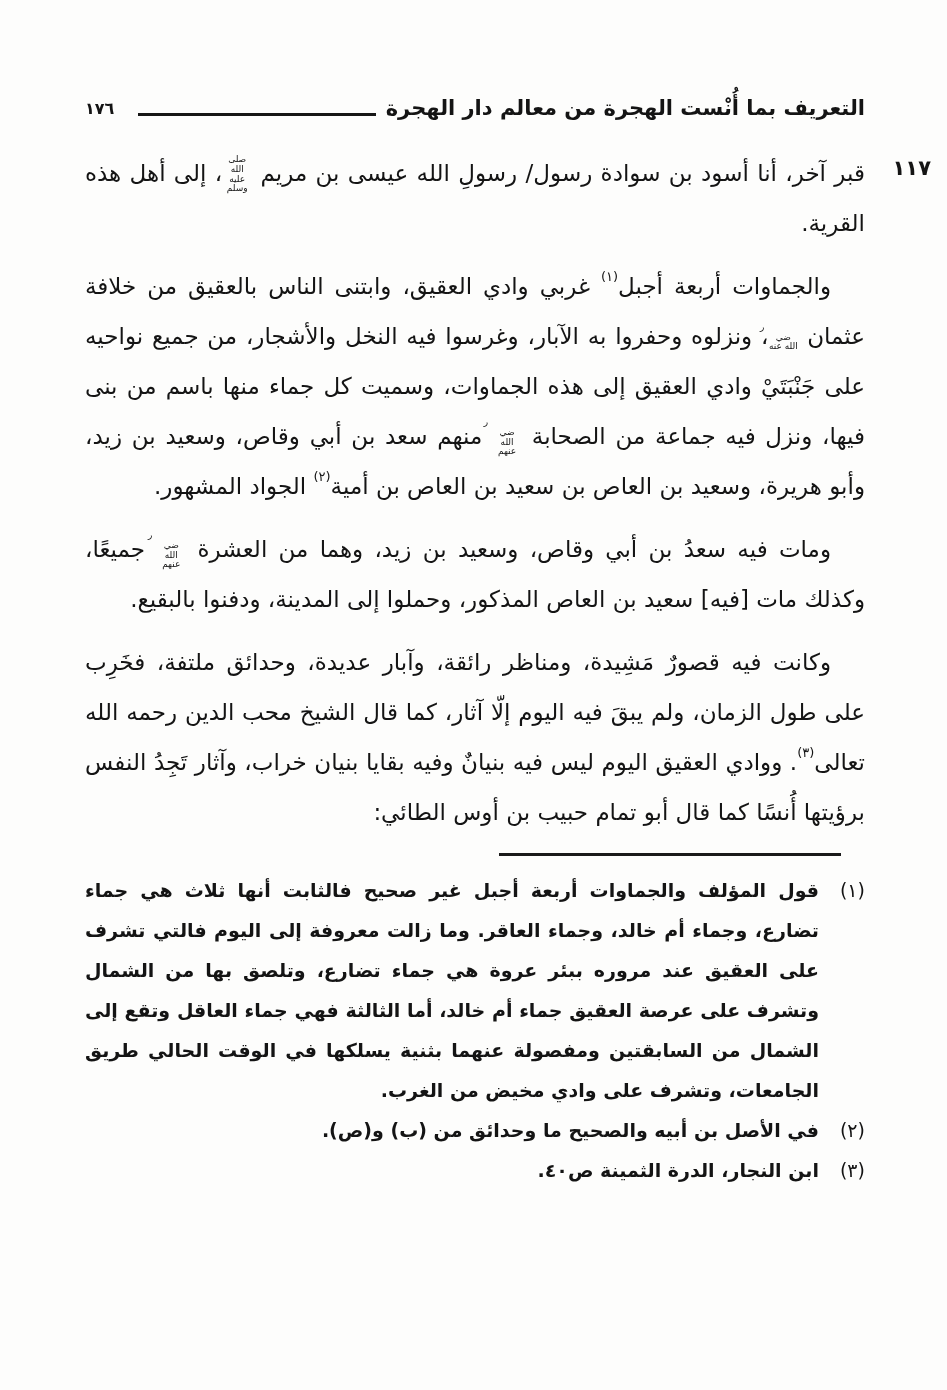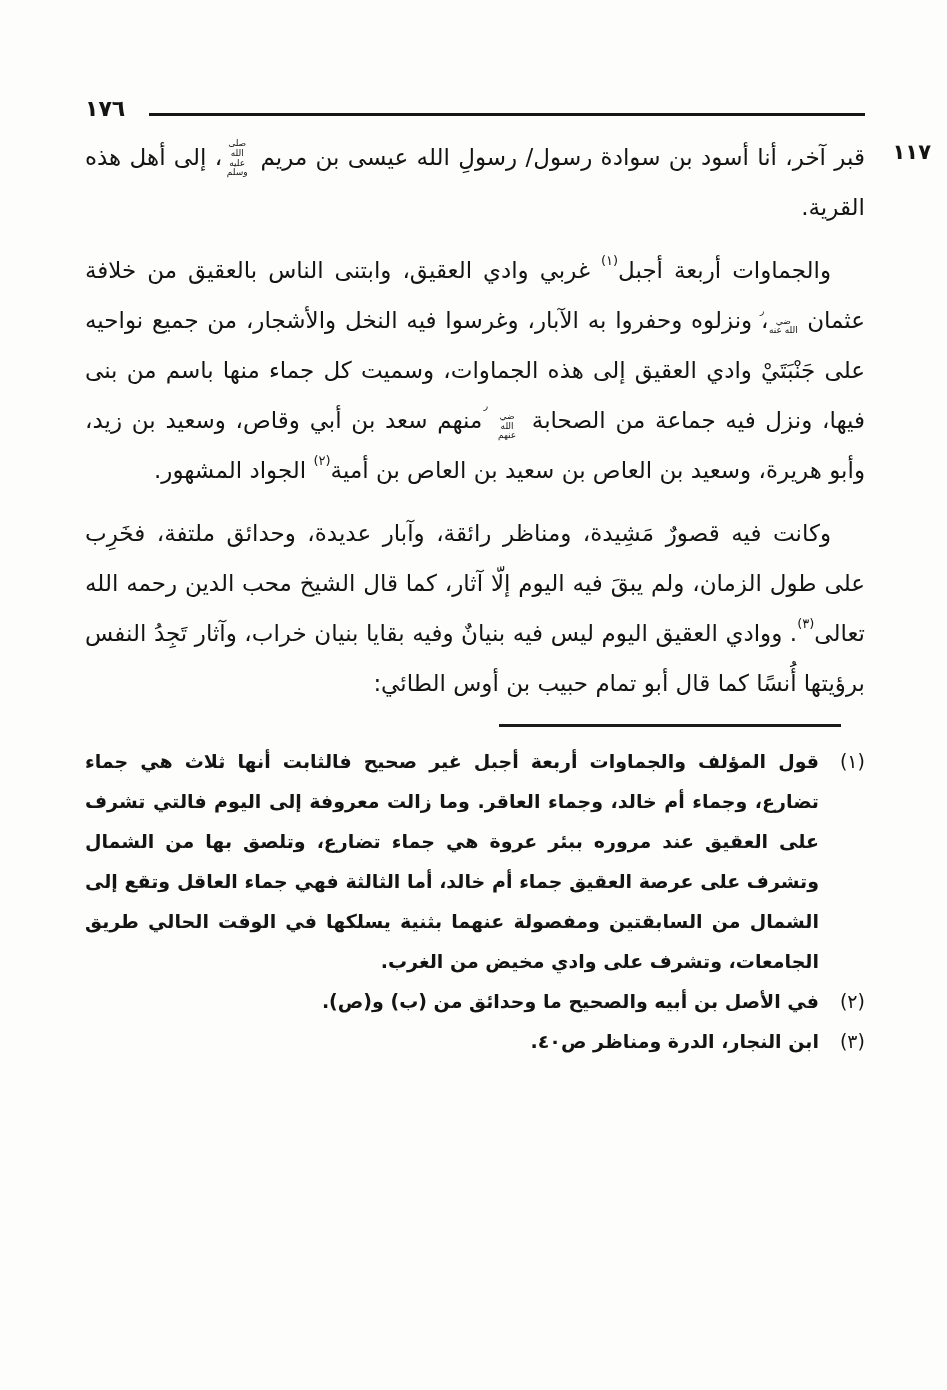--- a/index.html
+++ b/index.html
@@ -36,34 +36,34 @@
     letter-spacing: 0.5px;
   }
   .header-rule {
     flex: 1;
     height: 0;
     border-top: 3px solid #161616;
     margin-top: 12px;
   }
   .header-pagenum {
     white-space: nowrap;
-    font-size: 22px;
+    font-size: 16px;
     padding-right: 14px;
   }
   
   .margin-num {
     position: absolute;
-    top: 140px;
+    top: 156px;
     right: 16px;
     font-size: 21px;
     font-weight: bold;
   }
   
   .body-text {
-    margin-top: 11px;
+    margin-top: 28px;
     font-size: 23px;
     line-height: 50px;
     font-weight: 500;
   }
   .body-text p {
     margin: 0 0 13px 0;
     text-align: justify;
   }
   .body-text p.indent {
     text-indent: 34px;
@@ -115,42 +115,44 @@
     text-align: justify;
     font-weight: bold;
   }
 </style>
 </head>
 <body>
 
 <div class="page">
 
   <div class="header">
+    <div class="header-title">التعريف بما أُنْست الهجرة من معالم دار الهجرة</div>
     <div class="header-rule"></div>
     <div class="header-pagenum">١٧٦</div>
   </div>
 
   <div class="margin-num">١١٧</div>
 
   <div class="body-text" id="body-text">
       <p><span>قبر آخر، أنا أسود بن سوادة رسول/ رسولِ الله عيسى بن مريم </span><span class="hon">صلى الله عليه وسلم</span><span>، إلى أهل هذه القرية.</span></p>
       <p class="indent"><span>والجماوات أربعة أجبل</span><sup class="fn-ref">(١)</sup><span> غربي وادي العقيق، وابتنى الناس بالعقيق من خلافة عثمان </span><span class="hon">رضي الله عنه</span><span>، ونزلوه وحفروا به الآبار، وغرسوا فيه النخل والأشجار، من جميع نواحيه على جَنْبَتَيْ وادي العقيق إلى هذه الجماوات، وسميت كل جماء منها باسم من بنى فيها، ونزل فيه جماعة من الصحابة </span><span class="hon">رضي الله عنهم</span><span> منهم سعد بن أبي وقاص، وسعيد بن زيد، وأبو هريرة، وسعيد بن العاص بن سعيد بن العاص بن أمية</span><sup class="fn-ref">(٢)</sup><span> الجواد المشهور.</span></p>
+      <p class="indent"><span>ومات فيه سعدُ بن أبي وقاص، وسعيد بن زيد، وهما من العشرة </span><span class="hon">رضي الله عنهم</span><span> جميعًا، وكذلك مات [فيه] سعيد بن العاص المذكور، وحملوا إلى المدينة، ودفنوا بالبقيع.</span></p>
       <p class="indent"><span>وكانت فيه قصورٌ مَشِيدة، ومناظر رائقة، وآبار عديدة، وحدائق ملتفة، فخَرِب على طول الزمان، ولم يبقَ فيه اليوم إلّا آثار، كما قال الشيخ محب الدين رحمه الله تعالى</span><sup class="fn-ref">(٣)</sup><span>. ووادي العقيق اليوم ليس فيه بنيانٌ وفيه بقايا بنيان خراب، وآثار تَجِدُ النفس برؤيتها أُنسًا كما قال أبو تمام حبيب بن أوس الطائي:</span></p>
     </div>
 
   <div class="fn-sep"></div>
 
   <div class="footnotes" id="footnotes">
       <div class="fn">
         <span class="fn-marker">(١)</span>
         <div class="fn-text">قول المؤلف والجماوات أربعة أجبل غير صحيح فالثابت أنها ثلاث هي جماء تضارع، وجماء أم خالد، وجماء العاقر. وما زالت معروفة إلى اليوم فالتي تشرف على العقيق عند مروره ببئر عروة هي جماء تضارع، وتلصق بها من الشمال وتشرف على عرصة العقيق جماء أم خالد، أما الثالثة فهي جماء العاقل وتقع إلى الشمال من السابقتين ومفصولة عنهما بثنية يسلكها في الوقت الحالي طريق الجامعات، وتشرف على وادي مخيض من الغرب.</div>
       </div>
       <div class="fn">
         <span class="fn-marker">(٢)</span>
         <div class="fn-text">في الأصل بن أبيه والصحيح ما وحدائق من (ب) و(ص).</div>
       </div>
       <div class="fn">
         <span class="fn-marker">(٣)</span>
-        <div class="fn-text">ابن النجار، الدرة ومناظر ص٤٠.</div>
+        <div class="fn-text">ابن النجار، الدرة الثمينة ص٤٠.</div>
       </div>
     </div>
 
 </div>
 
 </body></html>

